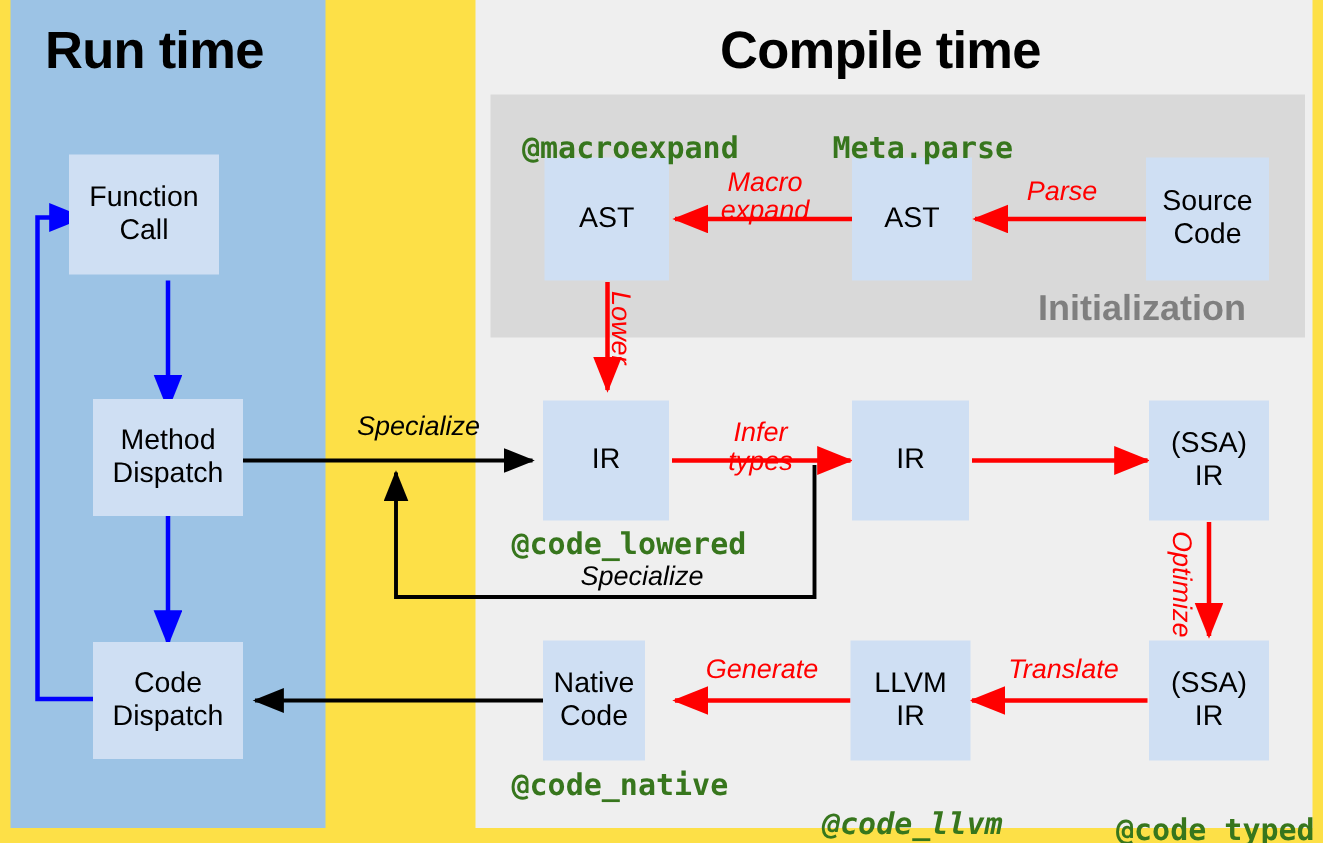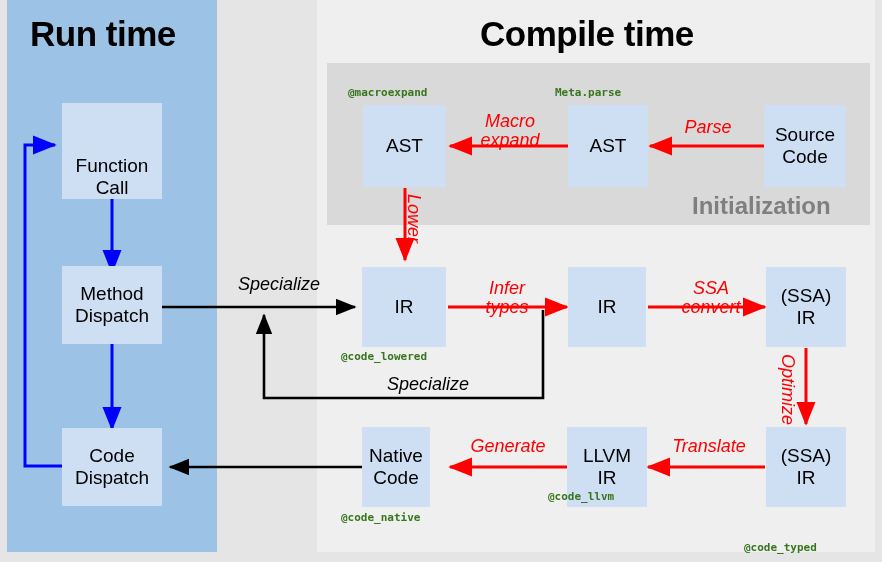--- a/index.html
+++ b/index.html
@@ -3,21 +3,21 @@
 <meta charset="utf-8">
 <style>
   html, body {
     margin: 0; padding: 0;
     background: #ffffff;
   }
   #root {
     position: relative;
     width: 882px;
     height: 562px;
-    background: #e5e5e5;
+    background: #fde047;
     font-family: "Liberation Sans", sans-serif;
     overflow: hidden;
   }
   .panel { position: absolute; }
   #runtime-panel {
     left: 7px; top: 0px; width: 210px; height: 552px;
     background: #9cc3e5;
   }
   #compile-panel {
     left: 317px; top: 0px; width: 558px; height: 552px;
@@ -53,21 +53,21 @@
     align-items: center;
     justify-content: center;
     text-align: center;
     font-size: 19px;
     color: #000000;
     line-height: 1.15;
   }
   .ann {
     position: absolute;
     font-family: "DejaVu Sans Mono", monospace;
-    font-size: 11px;
+    font-size: 20px;
     font-weight: bold;
     color: #37761d;
     white-space: nowrap;
   }
   .edge-label {
     position: absolute;
     font-style: italic;
     font-size: 18px;
     white-space: nowrap;
     text-align: center;
@@ -136,21 +136,21 @@
       <line x1="567" y1="467" x2="450" y2="467" marker-end="url(#ar-red)"></line>
     </g>
 
     <g stroke="#000000" stroke-width="2.6" fill="none">
       <line x1="162" y1="307" x2="355" y2="307" marker-end="url(#ar-black)"></line>
       <path d="M543,310 L543,398 L264,398 L264,315" marker-end="url(#ar-black)"></path>
       <line x1="362" y1="467" x2="170" y2="467" marker-end="url(#ar-black)"></line>
     </g>
   </svg>
 
-  <div class="node" style="left:62px; top:103px; width:100px; height:96px;align-items:flex-end;">
+  <div class="node" style="left:46px; top:103px; width:100px; height:80px;">
     <span>
       <span>Function</span><br>
       <span>Call</span>
     </span>
   </div>
 
   <div class="node" style="left:62px; top:266px; width:100px; height:78px;">
     <span>
       <span>Method</span><br>
       <span>Dispatch</span>
@@ -212,41 +212,37 @@
     <span>
       <span>Native</span><br>
       <span>Code</span>
     </span>
   </div>
 
   <div class="ann" style="left:348px; top:86px;">@macroexpand</div>
   <div class="ann" style="left:555px; top:86px;">Meta.parse</div>
   <div class="ann" style="left:341px; top:350px;">@code_lowered</div>
   <div class="ann" style="left:341px; top:511px;">@code_native</div>
-  <div class="ann" style="left:548px; top:490px;">@code_llvm</div>
+  <div class="ann" style="left:548px; top:537px;font-style:italic;">@code_llvm</div>
   <div class="ann" style="left:744px; top:541px;">@code_typed</div>
 
   <div class="edge-label red" style="left:676px; top:118px; width:64px;">Parse</div>
 
   <div class="edge-label red" style="left:471px; top:112px; width:78px;">
     <span>Macro</span><br>
     <span>expand</span>
   </div>
 
   <div class="edge-label red rot" style="left:423px; top:194px;">Lower</div>
 
   <div class="edge-label red" style="left:470px; top:279px; width:74px;">
     <span>Infer</span><br>
     <span>types</span>
   </div>
 
-  <div class="edge-label red" style="left:667px; top:279px; width:88px;">
-    <span>SSA</span><br>
-    <span>convert</span>
-  </div>
 
   <div class="edge-label red rot" style="left:797px; top:354px;">Optimize</div>
 
   <div class="edge-label red" style="left:663px; top:437px; width:92px;">Translate</div>
 
   <div class="edge-label red" style="left:462px; top:437px; width:92px;">Generate</div>
 
   <div class="edge-label black" style="left:224px; top:275px; width:110px;">Specialize</div>
 
   <div class="edge-label black" style="left:373px; top:375px; width:110px;">Specialize</div>

